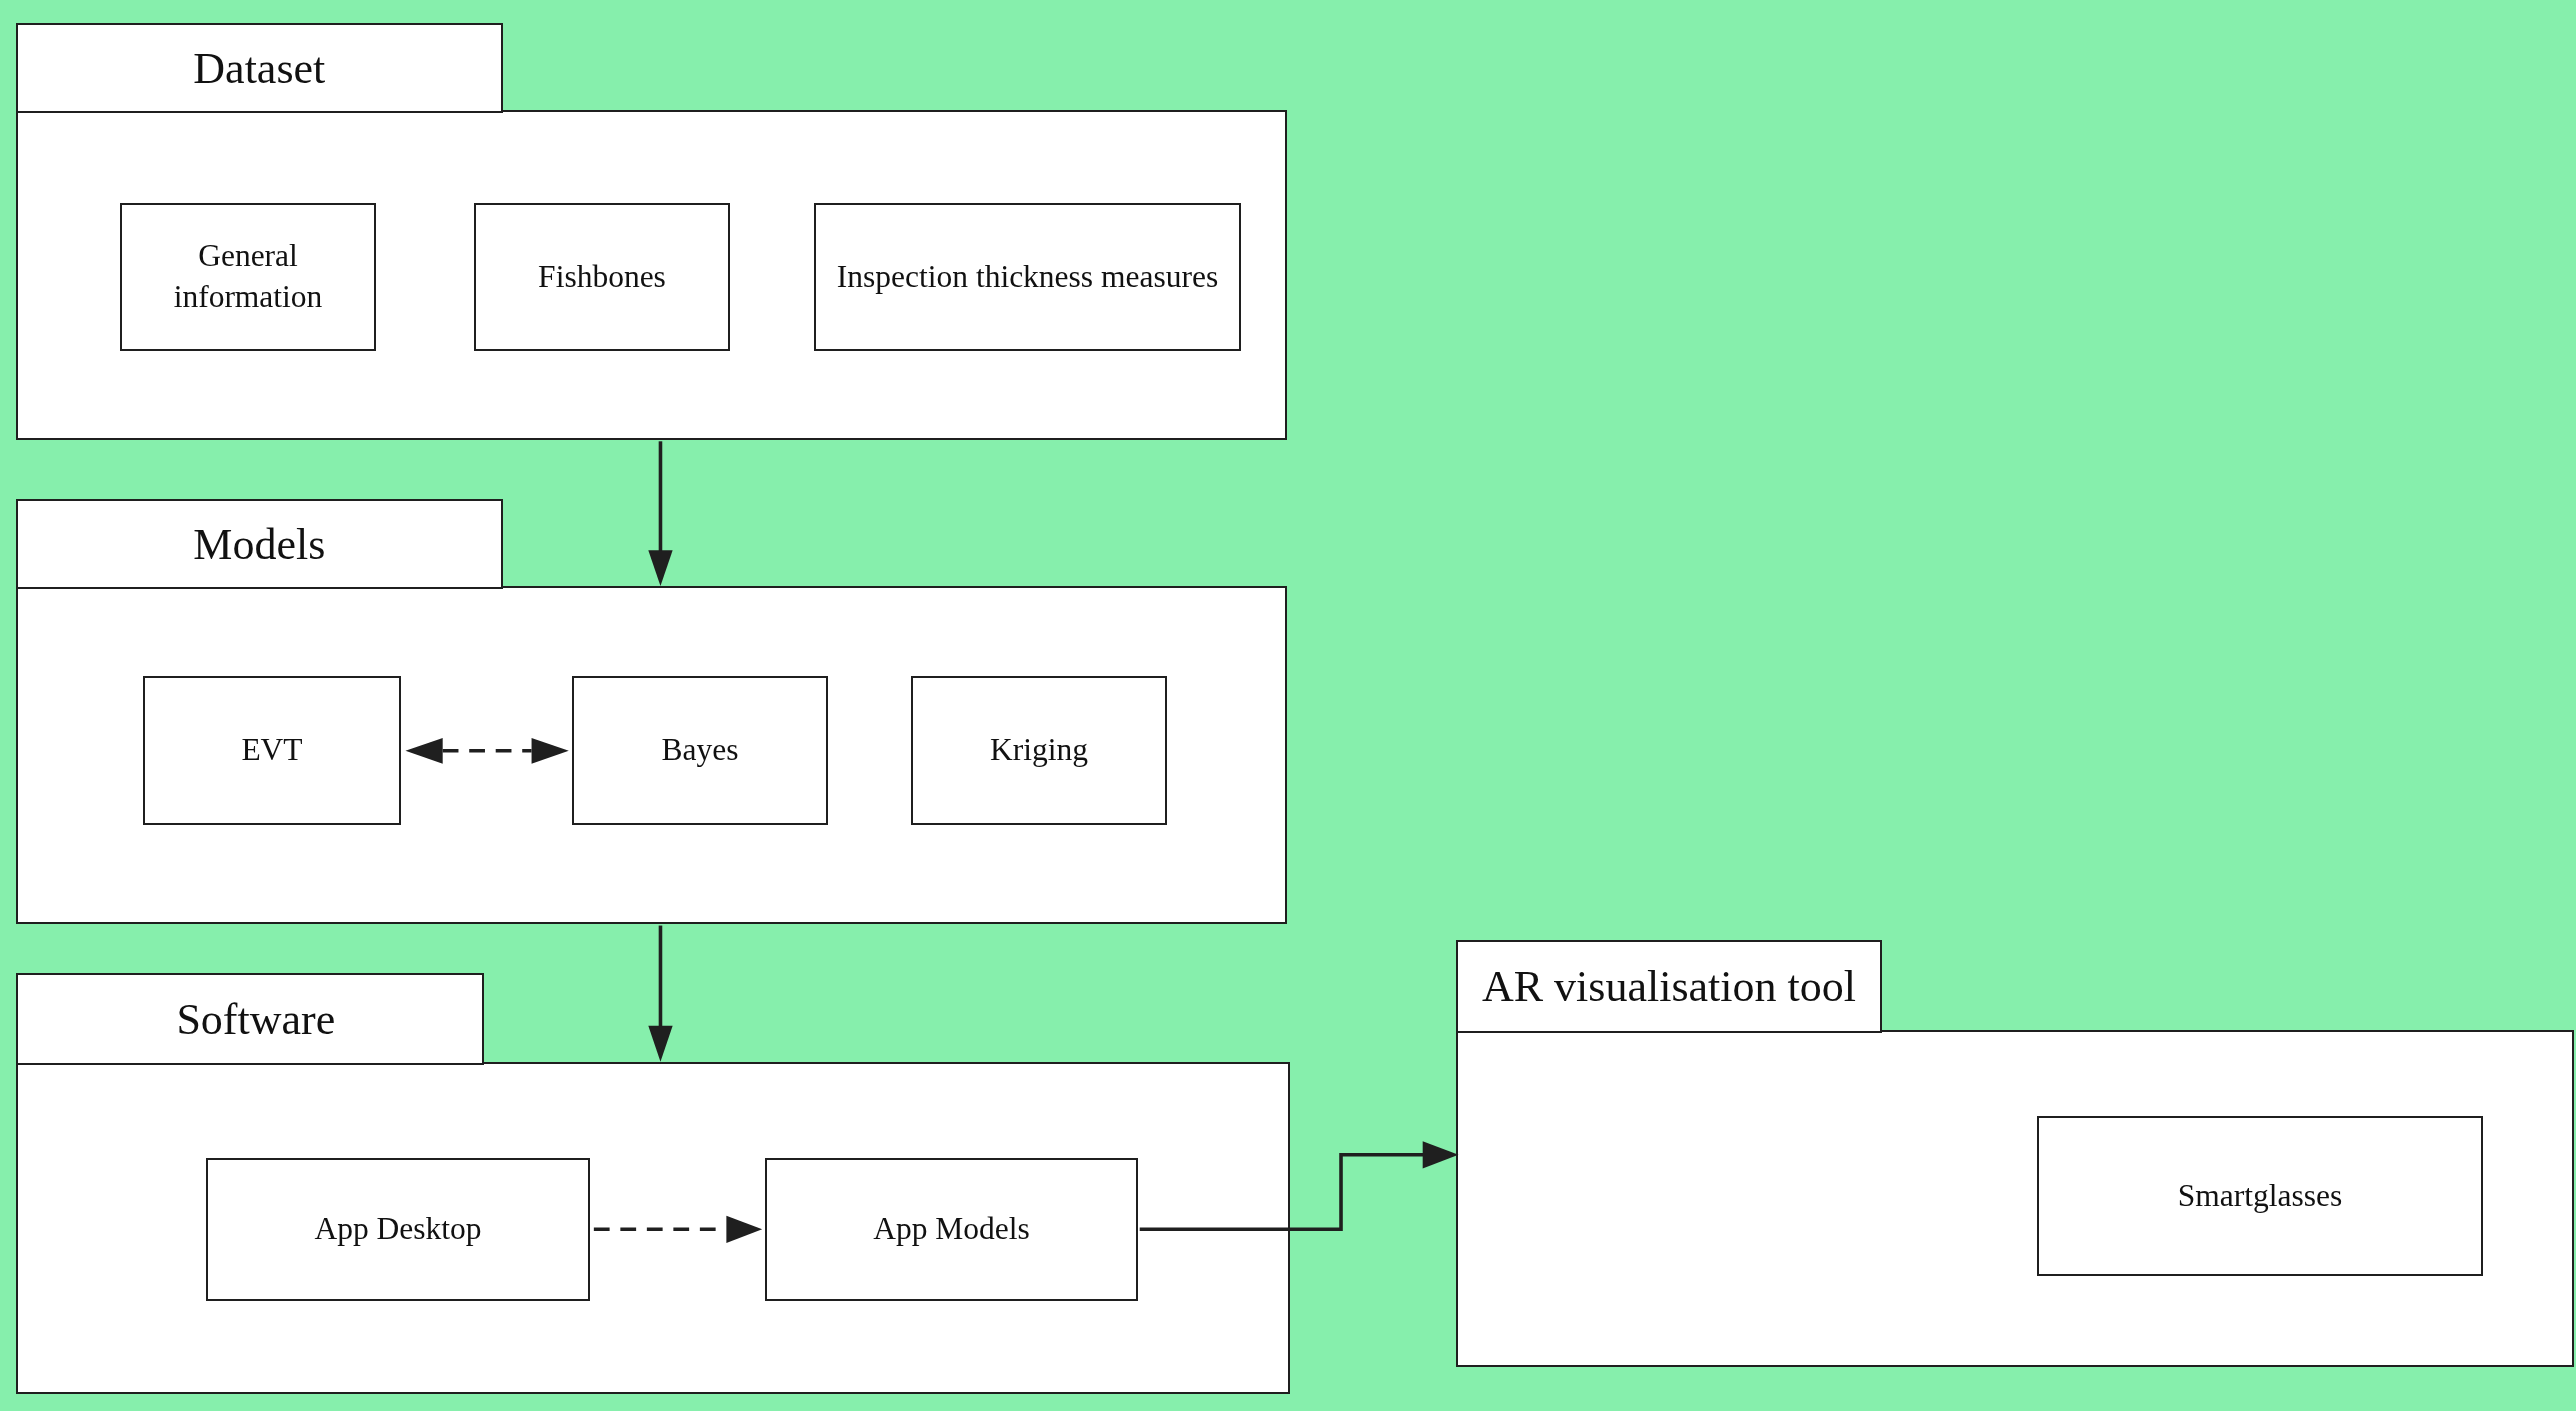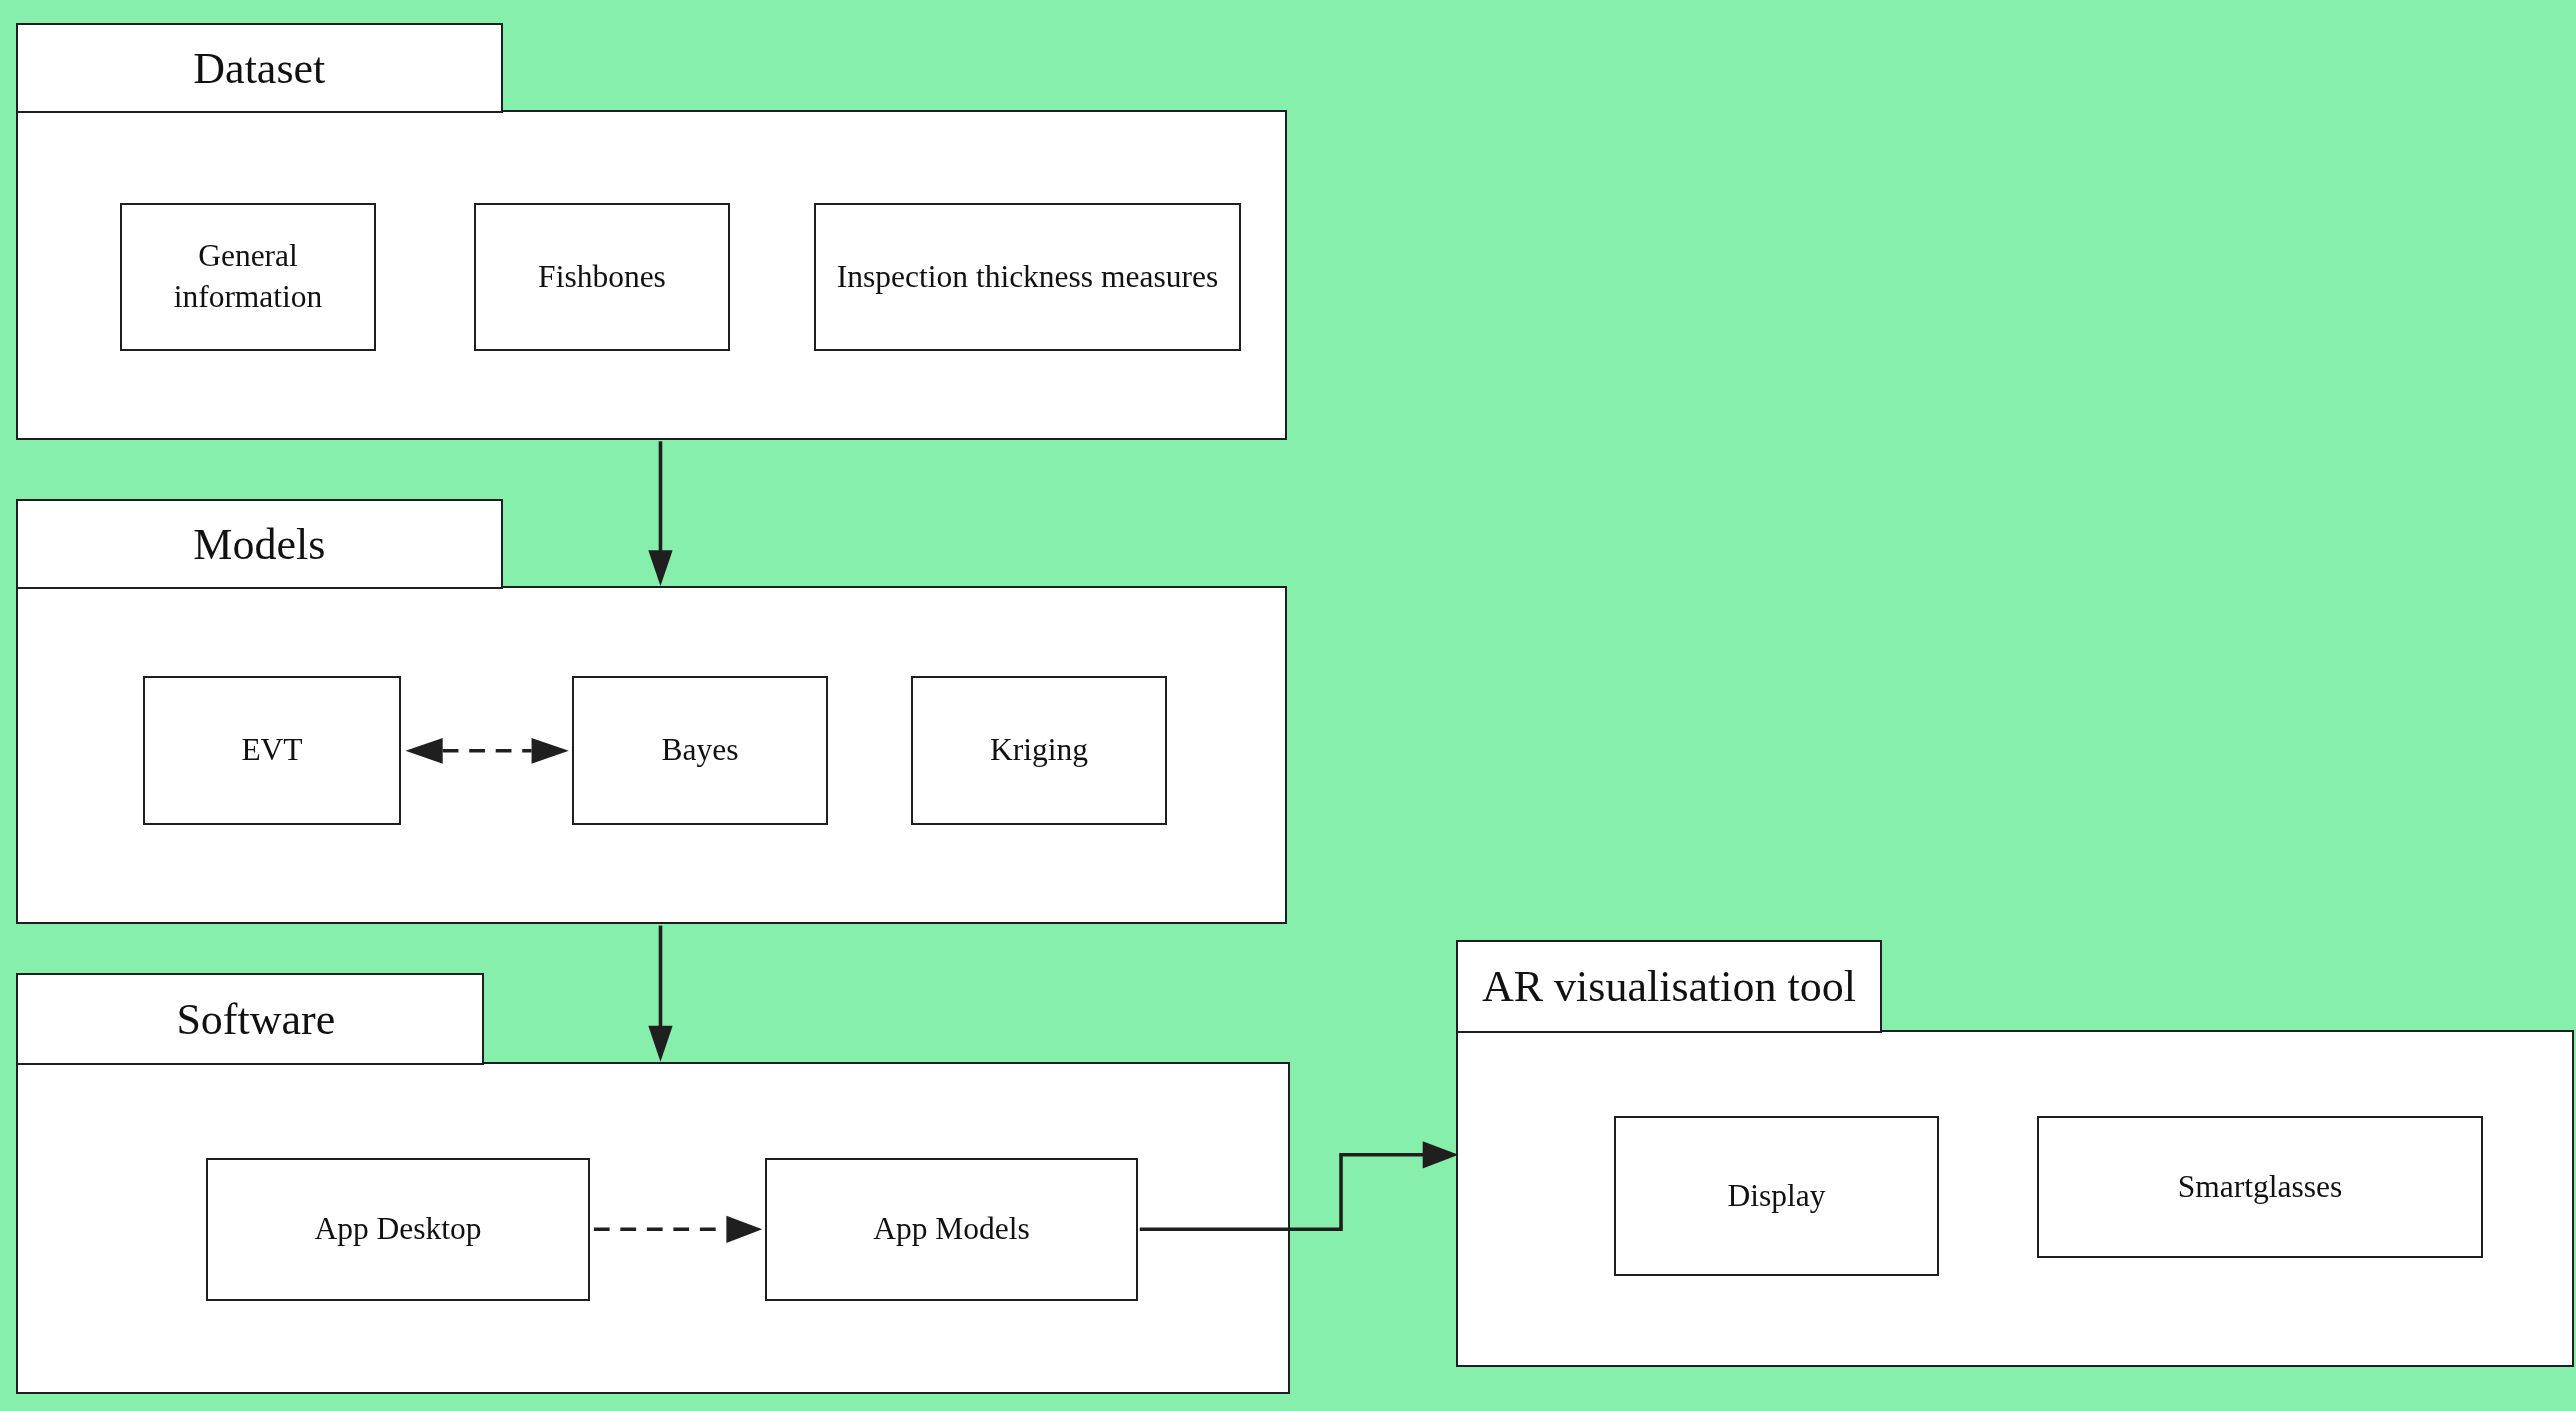--- a/index.html
+++ b/index.html
@@ -50,21 +50,21 @@
   .node-kriging { left: 911px; top: 676px; width: 256px; height: 149px; text-align: right; }
   
   .tab-software  { left: 15.8px; top: 973px; width: 468px;  height: 92px; padding-left: 12px; }
   .body-software { left: 15.8px; top: 1062px; width: 1274px; height: 332px; }
   .node-appdesktop { left: 206px;  top: 1158px; width: 384px; height: 143px; text-align: center; }
   .node-appmobile  { left: 765px; top: 1158px; width: 373px; height: 143px; }
   
   .tab-ar  { left: 1456px; top: 940px; width: 426px;  height: 93px; }
   .body-ar { left: 1456px; top: 1030px; width: 1118px; height: 337px; }
   .node-display      { left: 1614px; top: 1116px; width: 325px; height: 160px; }
-  .node-smartglasses { left: 2037px; top: 1116px; width: 446px; height: 142px; }
+  .node-smartglasses { left: 2037px; top: 1116px; width: 446px; height: 160px; }
   
   #arrows {
     position: absolute;
     left: 0; top: 0;
     width: 2576px;
     height: 1412px;
     z-index: 2;
     pointer-events: none;
   }
   #arrows line, #arrows path { stroke: #1f1f1f; stroke-width: 5; fill: none; }
@@ -112,23 +112,20 @@
     <span>App Desktop</span>
   </div>
   <div class="node node-appmobile">
     <span>App Models</span>
   </div>
 
   <div class="pkg-tab tab-ar">
     <span>AR visualisation tool</span>
   </div>
   <div class="pkg-body body-ar"></div>
-  <div class="node node-display">
-    <span>Display</span>
-  </div>
   <div class="node node-smartglasses">
     <span>Smartglasses</span>
   </div>
 
   <svg id="arrows" viewBox="0 0 3596 1971" xmlns="http://www.w3.org/2000/svg">
 
     <g>
       <line x1="922" y1="616" x2="922" y2="772"></line>
       <polygon points="922,818 905,768 939,768"></polygon>
     </g>

